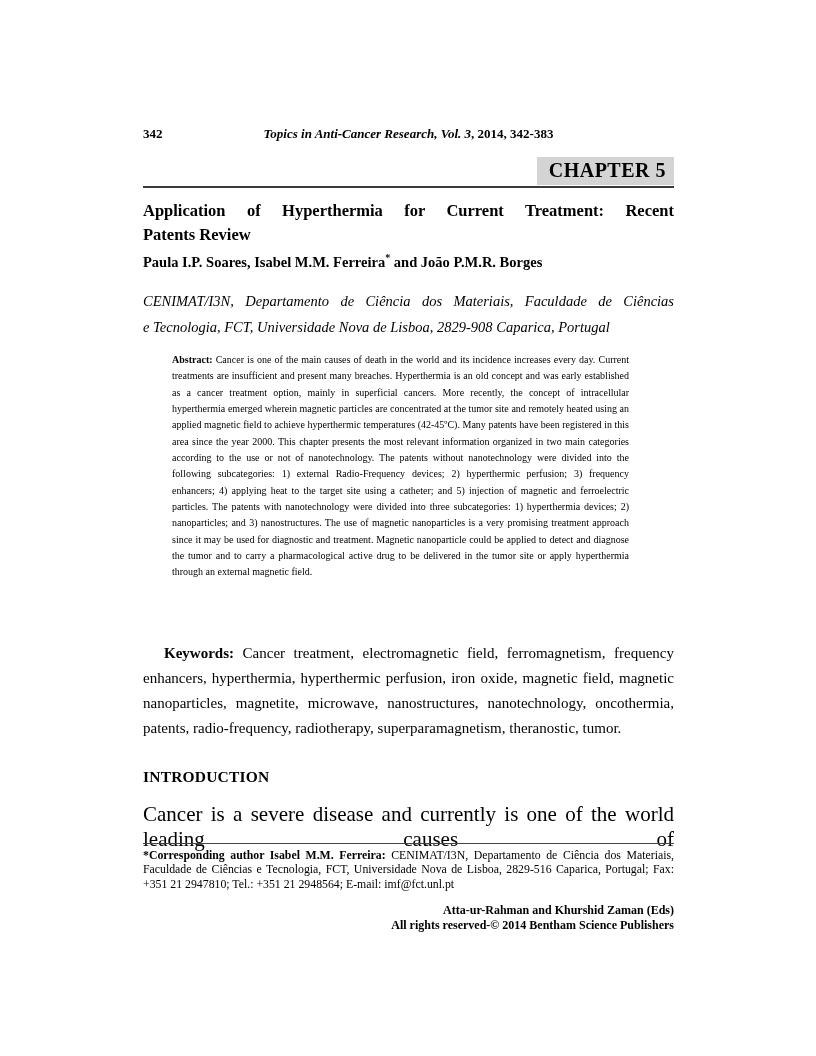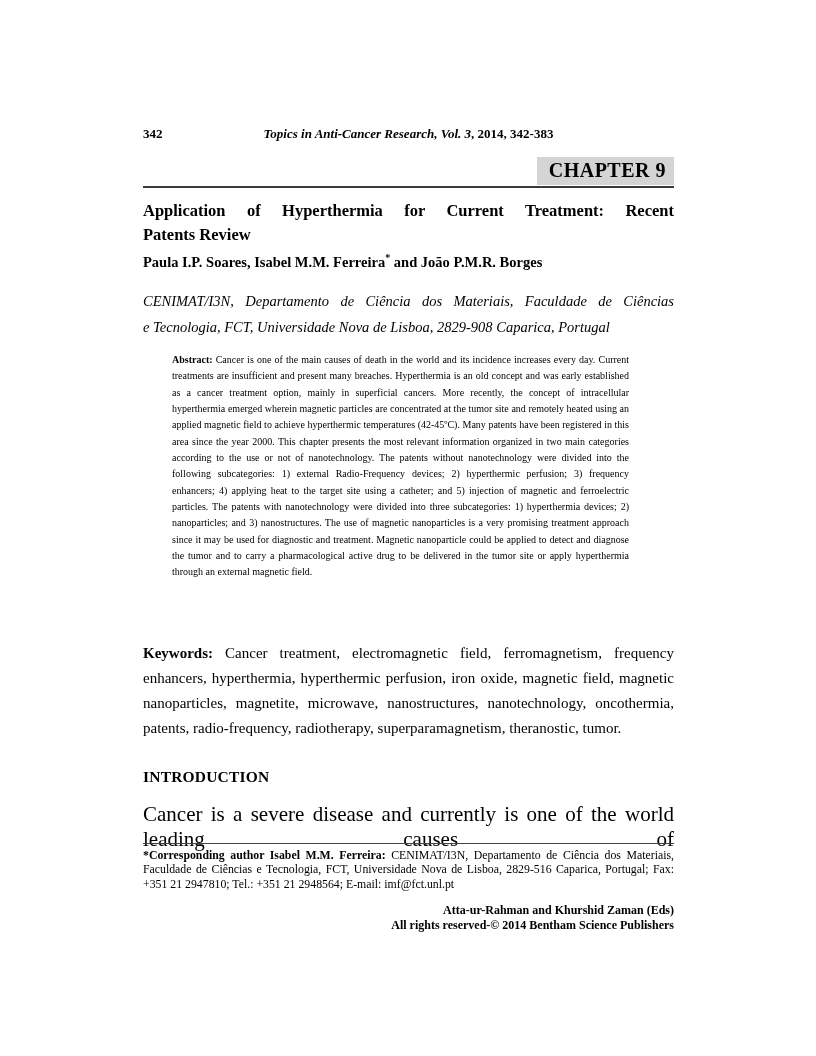--- a/index.html
+++ b/index.html
@@ -60,21 +60,21 @@
   }
   .abstract b { font-weight: bold; }
 
   .keywords {
     top: 641px;
     margin: 0;
     font-size: 15px;
     line-height: 25px;
     text-align: justify;
   }
-  .keywords b { font-weight: bold; }
+  .keywords b { font-weight: bold; margin-left: 21px; }
 
   .section-heading { top: 768px; margin: 0; font-size: 15.5px; font-weight: bold; letter-spacing: 0.2px; }
 
   .bodytext {
     top: 802px;
     margin: 0;
     font-size: 21px;
     line-height: 25px;
     text-align: justify;
     text-align-last: justify;
@@ -97,21 +97,21 @@
 <body>
 
 <div class="page">
   <div class="content">
 
     <div class="abs header-row">
       <span class="pagenum">342</span>
       <span class="runhead"><i>Topics in Anti-Cancer Research, Vol. 3</i><span>, 2014, 342-383</span></span>
     </div>
 
-    <div class="chapter-badge">CHAPTER 9</div>
+    <div class="chapter-badge">CHAPTER 5</div>
 
     <div class="abs rule-top"></div>
 
     <div class="abs title justify-lines">
         <div>Application of Hyperthermia for Current Treatment: Recent</div>
         <div>Patents Review</div>
       </div>
 
     <div class="abs authors"><span>Paula I.P. Soares, Isabel M.M. Ferreira</span><sup>*</sup> <span>and João P.M.R. Borges</span></div>
 

